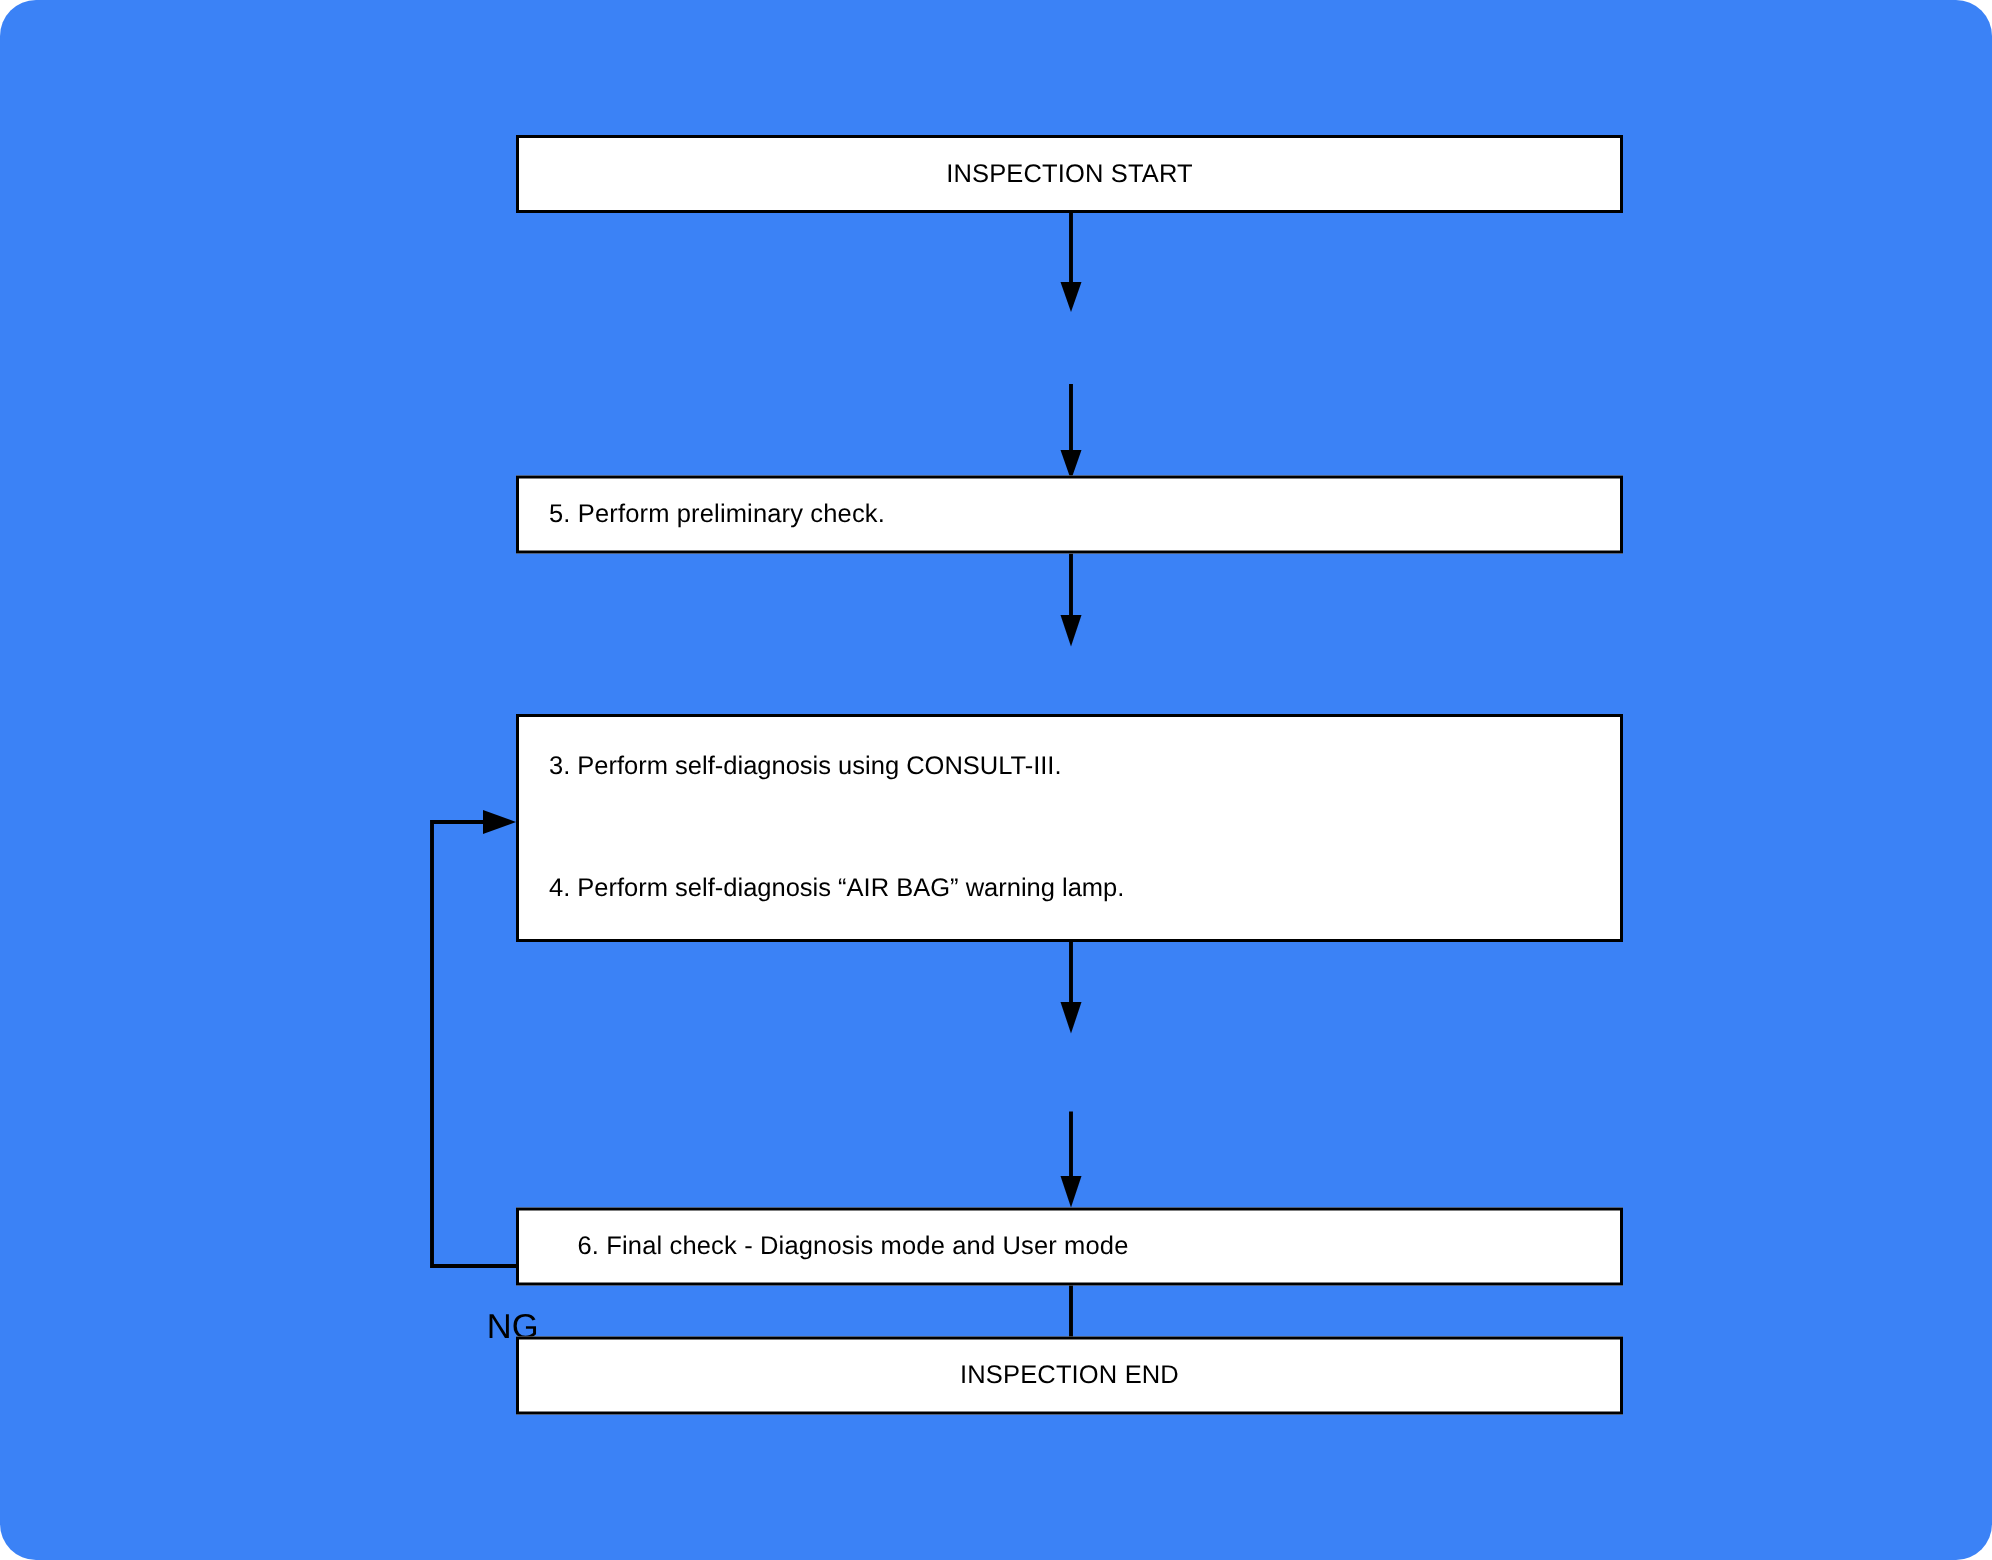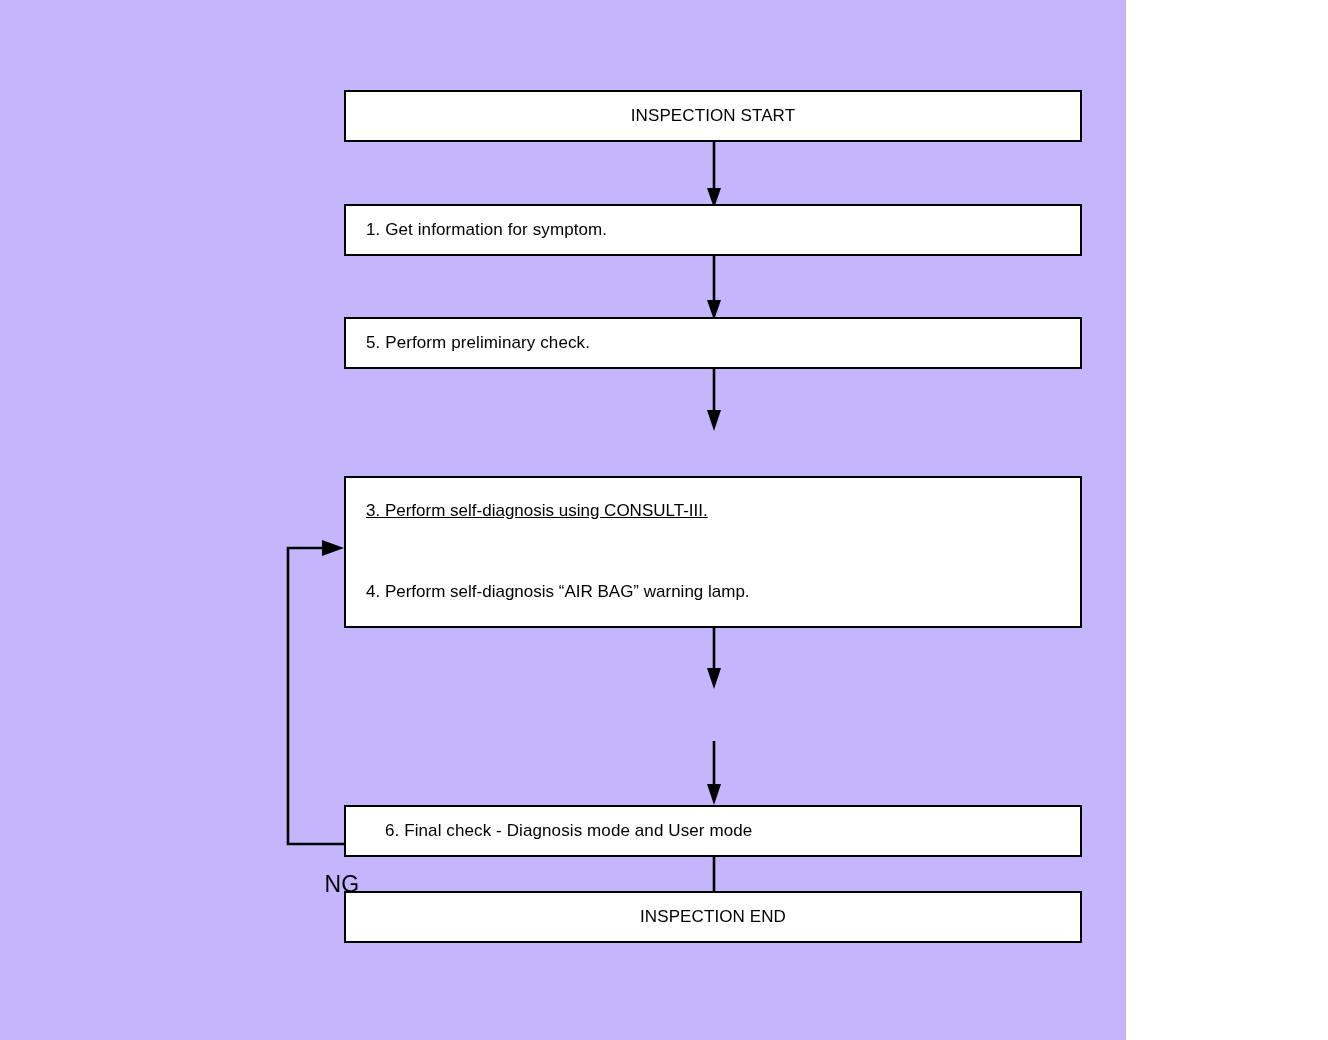--- a/index.html
+++ b/index.html
@@ -7,24 +7,25 @@
     margin: 0;
     padding: 0;
     background: #ffffff;
   }
   body {
     font-family: "Liberation Sans", sans-serif;
     color: #000000;
   }
   #canvas {
     position: relative;
-    width: 1126px;
+    width: 1328px;
     height: 1040px;
-    background: #c4b5fd;
+    background: #3b82f6;
     overflow: hidden;
+    border-radius: 24px;
   }
   .node {
     position: absolute;
     box-sizing: border-box;
     border: 2px solid #000000;
     background: #ffffff;
     display: flex;
     align-items: center;
   }
   .node.centered {
@@ -100,34 +101,31 @@
     <polygon points="714,917 707,896 721,896"></polygon>
 
     <polyline points="344,844 288,844 288,548 328,548"></polyline>
     <polygon points="344,548 322,540 322,556"></polygon>
   </svg>
 
   <div class="node centered" style="left:344px; top:90px; width:738px; height:52px;">
     <span class="node-text">INSPECTION START</span>
   </div>
 
-  <div class="node left" style="left:344px; top:204px; width:738px; height:52px;">
-    <span class="node-text">1. Get information for symptom.</span>
-  </div>
 
   <div class="node left" style="left:344px; top:317px; width:738px; height:52px;">
     <span class="node-text">5. Perform preliminary check.</span>
   </div>
 
   <div class="free-label" style="left:344px; top:447px; width:738px; text-align:center;">
     <span>Inspect malfunctioning part. - Diagnosis mode</span>
   </div>
 
   <div class="node stacked" style="left:344px; top:476px; width:738px; height:152px;">
-    <span class="stacked-line" style="left:20px; top:22px;text-decoration:underline;">3. Perform self-diagnosis using CONSULT-III.</span>
+    <span class="stacked-line" style="left:20px; top:22px;">3. Perform self-diagnosis using CONSULT-III.</span>
     <span class="stacked-line" style="left:20px; top:103px;">4. Perform self-diagnosis “AIR BAG” warning lamp.</span>
   </div>
 
 
   <div class="node left" style="left:344px; top:805px; width:738px; height:52px;padding-left:39px;">
     <span class="node-text">6. Final check - Diagnosis mode and User mode</span>
   </div>
 
   <div class="free-label" style="left:299px; top:841px;">
     <span>NG</span>

